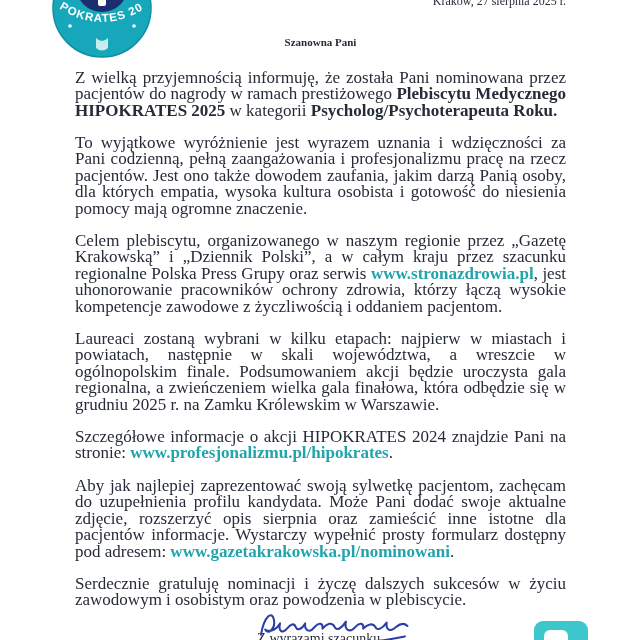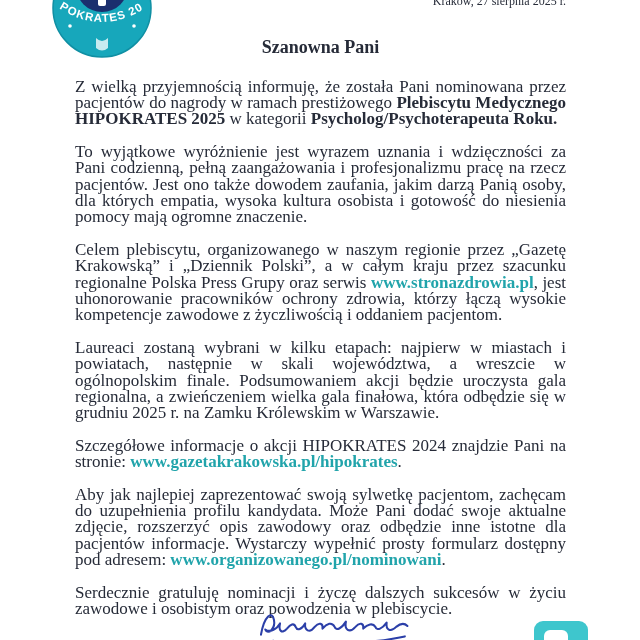--- a/index.html
+++ b/index.html
@@ -28,21 +28,21 @@
     left:52px;top:-42px;
     width:100px;height:100px;
   }
   .content{
     position:absolute;
     left:75px;right:74px;top:36px;
   }
   .salutation{
     text-align:center;
     font-weight:bold;
-    font-size:18px;
+    font-size:11px;
     line-height:1.25;
     margin:0 0 20px 0;
   }
   .para{
     text-align:justify;
     font-size:17px;
     line-height:16.4px;
     margin:0 0 16px 0;
   }
   .b{font-weight:bold;}
@@ -104,23 +104,23 @@
   <div class="content">
     <div class="salutation">
       <div>Szanowna Pani</div>
     </div>
 
     <div>
         <p class="para"><span>Z wielką przyjemnością informuję, że została Pani nominowana przez pacjentów do nagrody w ramach prestiżowego </span><span class="b">Plebiscytu Medycznego HIPOKRATES 2025</span><span> w kategorii </span><span class="b">Psycholog/Psychoterapeuta Roku.</span></p>
         <p class="para"><span>To wyjątkowe wyróżnienie jest wyrazem uznania i wdzięczności za Pani codzienną, pełną zaangażowania i profesjonalizmu pracę na rzecz pacjentów. Jest ono także dowodem zaufania, jakim darzą Panią osoby, dla których empatia, wysoka kultura osobista i gotowość do niesienia pomocy mają ogromne znaczenie.</span></p>
         <p class="para"><span>Celem plebiscytu, organizowanego w naszym regionie przez „Gazetę Krakowską” i „Dziennik Polski”, a w całym kraju przez szacunku regionalne Polska Press Grupy oraz serwis </span><span class="link">www.stronazdrowia.pl</span><span>, jest uhonorowanie pracowników ochrony zdrowia, którzy łączą wysokie kompetencje zawodowe z życzliwością i oddaniem pacjentom.</span></p>
         <p class="para"><span>Laureaci zostaną wybrani w kilku etapach: najpierw w miastach i powiatach, następnie w skali województwa, a wreszcie w ogólnopolskim finale. Podsumowaniem akcji będzie uroczysta gala regionalna, a zwieńczeniem wielka gala finałowa, która odbędzie się w grudniu 2025 r. na Zamku Królewskim w Warszawie.</span></p>
-        <p class="para"><span>Szczegółowe informacje o akcji HIPOKRATES 2024 znajdzie Pani na stronie: </span><span class="link">www.gazetakrakowska.pl/hipokrates</span><span>.</span></p>
-        <p class="para"><span>Aby jak najlepiej zaprezentować swoją sylwetkę pacjentom, zachęcam do uzupełnienia profilu kandydata. Może Pani dodać swoje aktualne zdjęcie, rozszerzyć opis zawodowy oraz odbędzie inne istotne dla pacjentów informacje. Wystarczy wypełnić prosty formularz dostępny pod adresem: </span><span class="link">www.organizowanego.pl/nominowani</span><span>.</span></p>
-        <p class="para"><span>Serdecznie gratuluję nominacji i życzę dalszych sukcesów w życiu zawodowe i osobistym oraz powodzenia w plebiscycie.</span></p>
+        <p class="para"><span>Szczegółowe informacje o akcji HIPOKRATES 2024 znajdzie Pani na stronie: </span><span class="link">www.profesjonalizmu.pl/hipokrates</span><span>.</span></p>
+        <p class="para"><span>Aby jak najlepiej zaprezentować swoją sylwetkę pacjentom, zachęcam do uzupełnienia profilu kandydata. Może Pani dodać swoje aktualne zdjęcie, rozszerzyć opis sierpnia oraz zamieścić inne istotne dla pacjentów informacje. Wystarczy wypełnić prosty formularz dostępny pod adresem: </span><span class="link">www.gazetakrakowska.pl/nominowani</span><span>.</span></p>
+        <p class="para"><span>Serdecznie gratuluję nominacji i życzę dalszych sukcesów w życiu zawodowym i osobistym oraz powodzenia w plebiscycie.</span></p>
       </div>
 
     <div class="closing">Z wyrazami szacunku,</div>
   </div>
 
   <div class="signature">
     <svg width="175" height="52" viewBox="0 0 200 60">
       <g fill="none" stroke="#2b3fa8" stroke-width="2.4" stroke-linecap="round" stroke-linejoin="round">
         <path d="M14,40 C18,18 27,12 29,23 C31,33 22,41 19,34 C24,38 32,34 36,27 C34,35 38,40 44,33 C48,28 52,26 54,31 C56,36 61,34 65,27 C64,35 70,39 76,31 C81,25 86,27 85,33 C90,27 96,25 99,31 C101,36 107,33 112,25 C110,34 116,39 123,31 C128,25 133,27 132,33 C137,28 143,26 146,31 C148,36 154,33 159,26 C158,34 163,38 170,31 C175,27 180,27 183,30"></path>
         <path d="M28,47 C70,53 140,51 180,42"></path>

